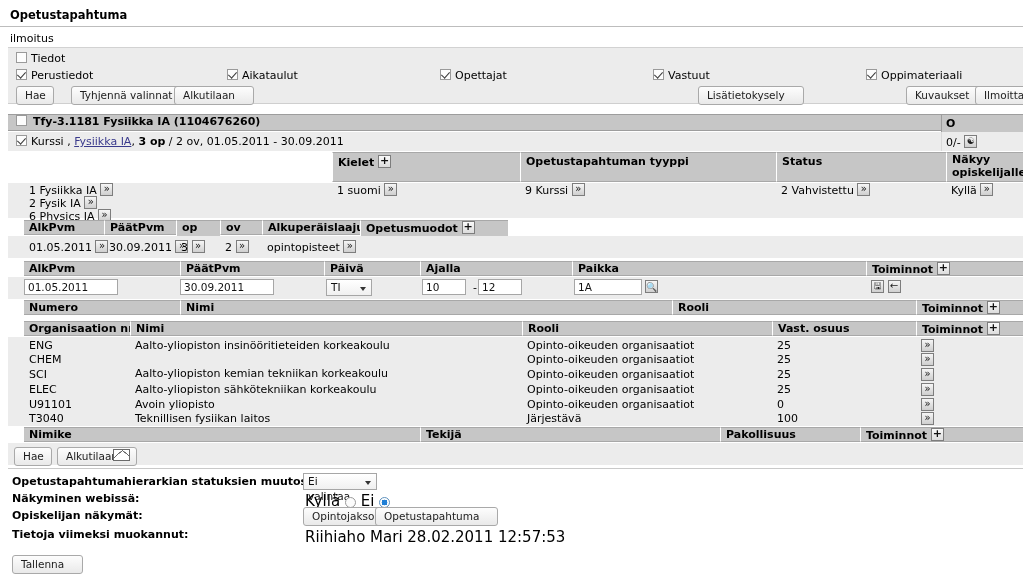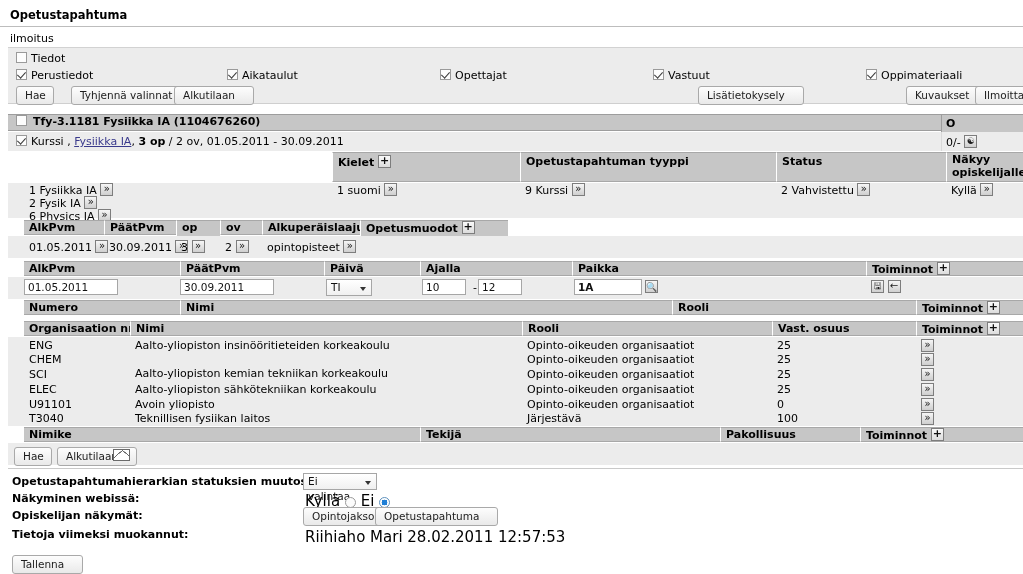--- a/index.html
+++ b/index.html
@@ -334,21 +334,21 @@
 
   <div class="band" style="left:8px; top:277px; width:1015px; height:22px;"></div>
   <input class="inp" style="left: 24px; top: 279px; width: 94px;" value="01.05.2011">
   <input class="inp" style="left: 180px; top: 279px; width: 94px;" value="30.09.2011">
   <div class="sel" style="left:326px; top:279px; width:46px;">
     <span>TI</span>
   </div>
   <input class="inp" style="left: 422px; top: 279px; width: 44px;" value="10">
   <div class="cell" style="left:468px; top:281px;">-</div>
   <input class="inp" style="left: 478px; top: 279px; width: 44px;" value="12">
-  <input class="inp" style="left: 574px; top: 279px; width: 68px; font-weight: bold;" value="1A">
+  <input class="inp" style="left: 574px; top: 279px; width: 68px;" value="1A">
   <div style="position:absolute; left:645px; top:280px;">
     <span class="ico search"></span>
   </div>
   <div style="position:absolute; left:871px; top:280px;">
     <span class="ico save"></span>
     <span class="ico back"></span>
   </div>
 
   <div class="gh" style="left:24px; top:300px; width:156px; height:15px;">Numero</div>
   <div class="gh sep" style="left:180px; top:300px; width:492px; height:15px;">Nimi</div>

